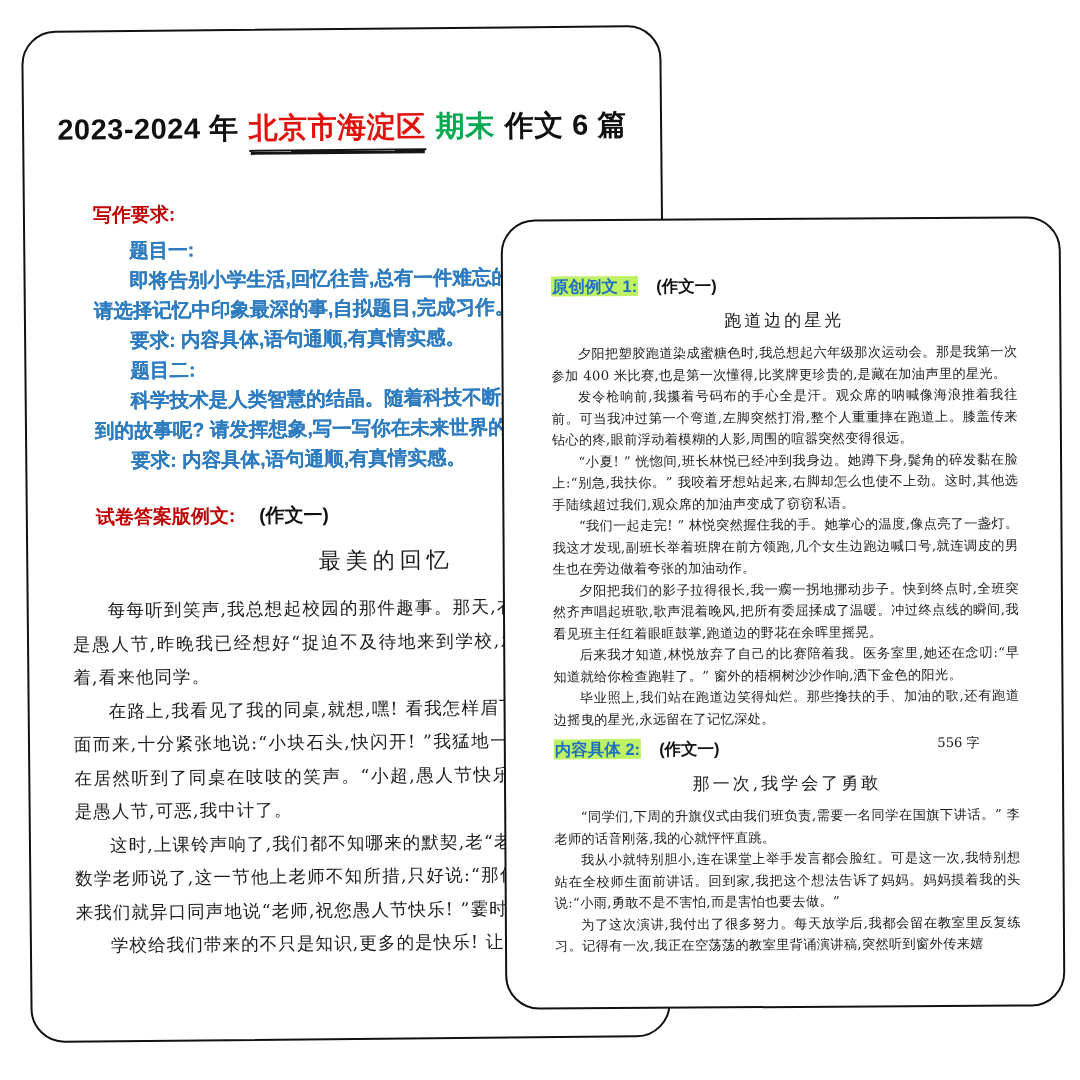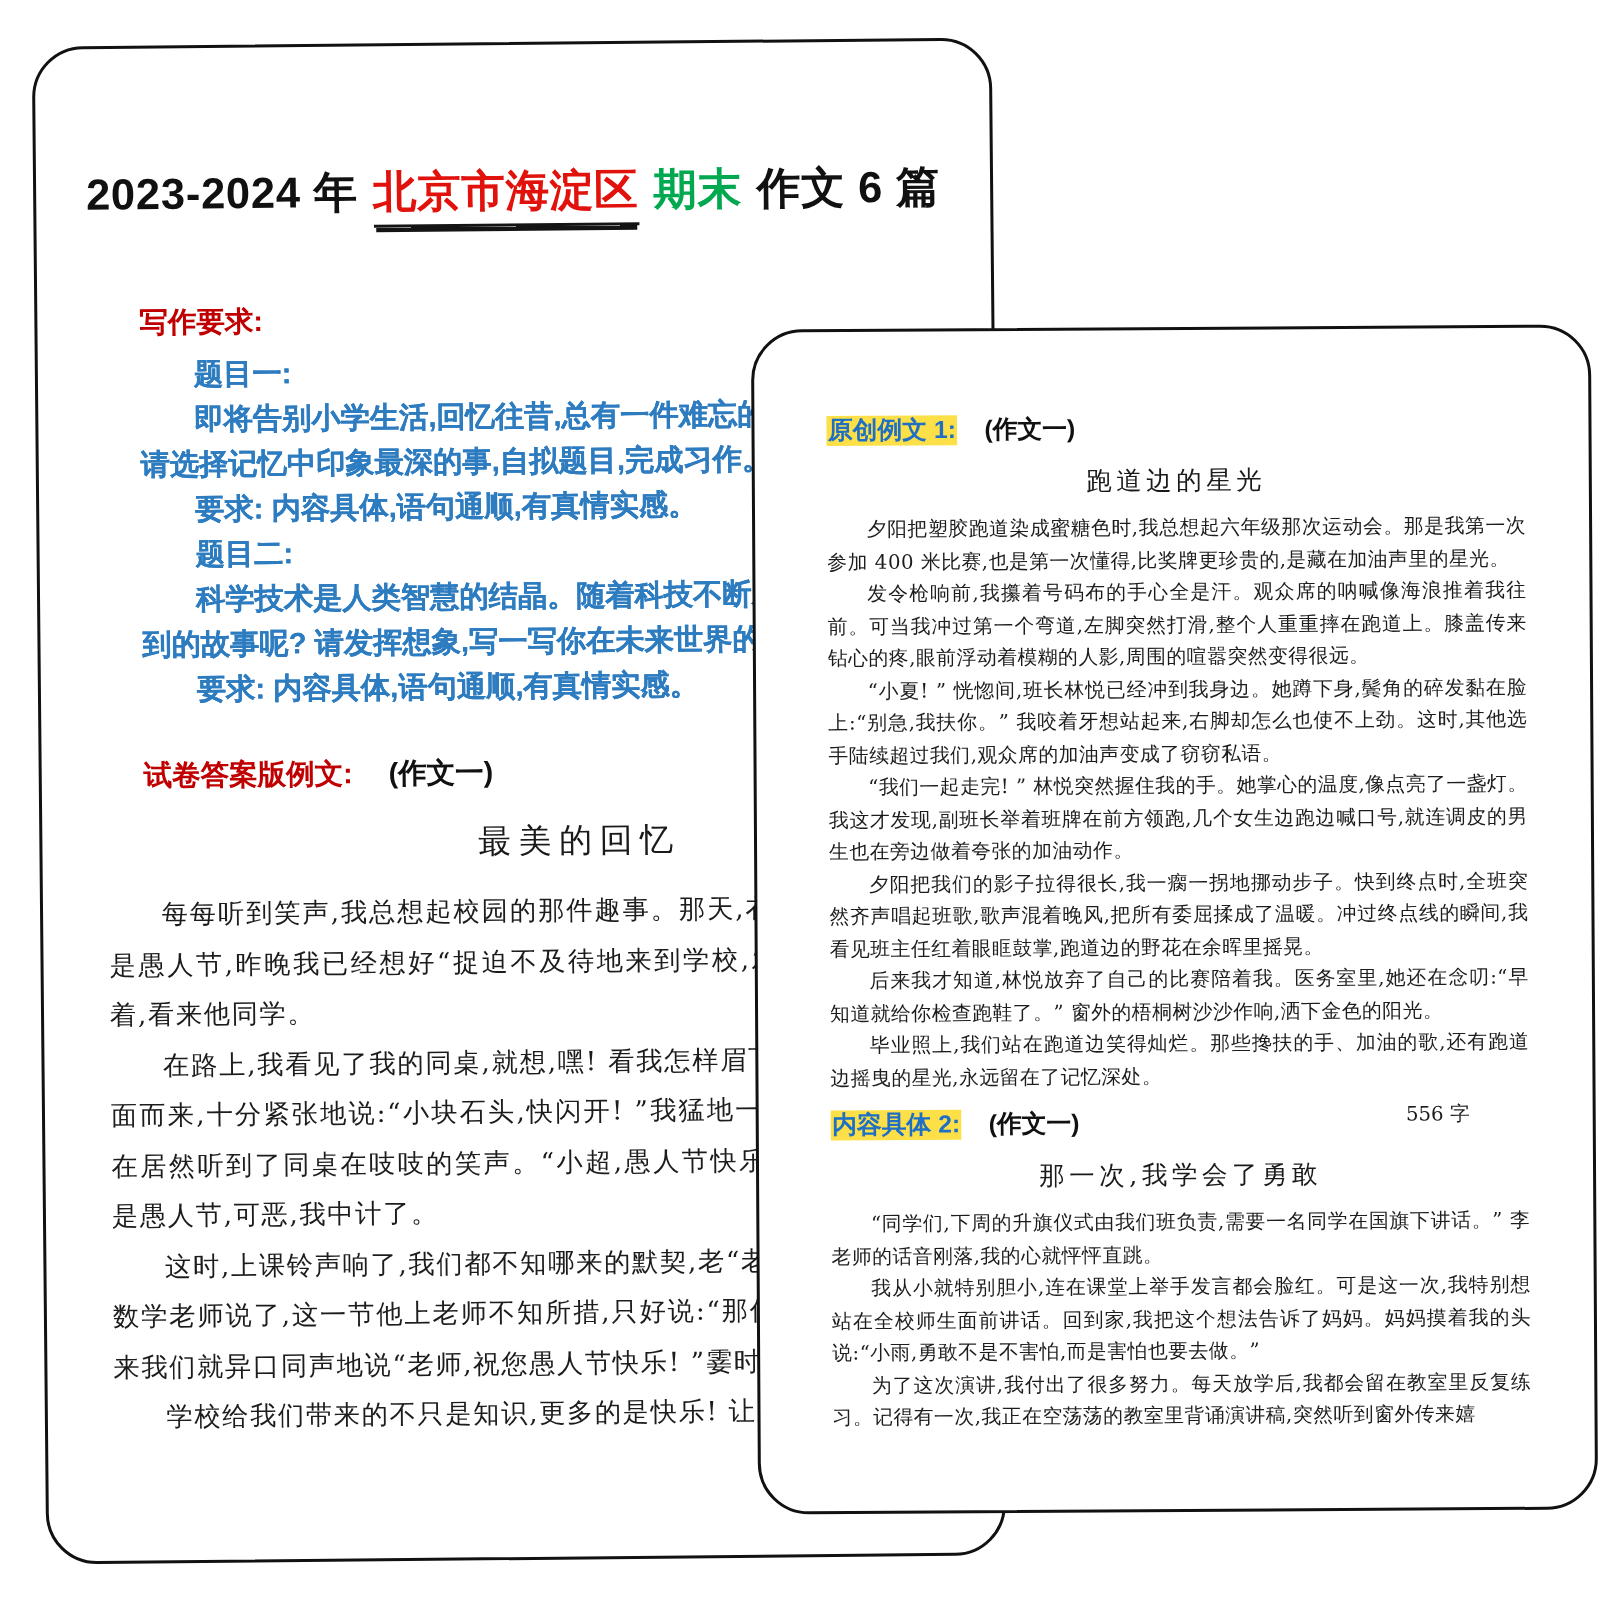--- a/index.html
+++ b/index.html
@@ -116,21 +116,21 @@
   .ess-body p{margin:0;text-indent:2em;}
 
   
   .p2-head{
     font-size:16.5px;
     font-weight:bold;
     color:#1F6FC4;
     white-space:nowrap;
     margin:0;
   }
-  .p2-head .hl{background:#fde047;padding:1px 1px;}
+  .p2-head .hl{background:#bef264;padding:1px 1px;}
   .p2-head .paren{color:#111111;margin-left:18px;background:none;}
   .p2-title{
     text-align:center;
     font-size:17px;
     color:#1a1a1a;
     font-family:"DejaVu Serif","Liberation Serif",serif;
     letter-spacing:3px;
     margin:12px 0 10px 0;
   }
   .p2-body{

